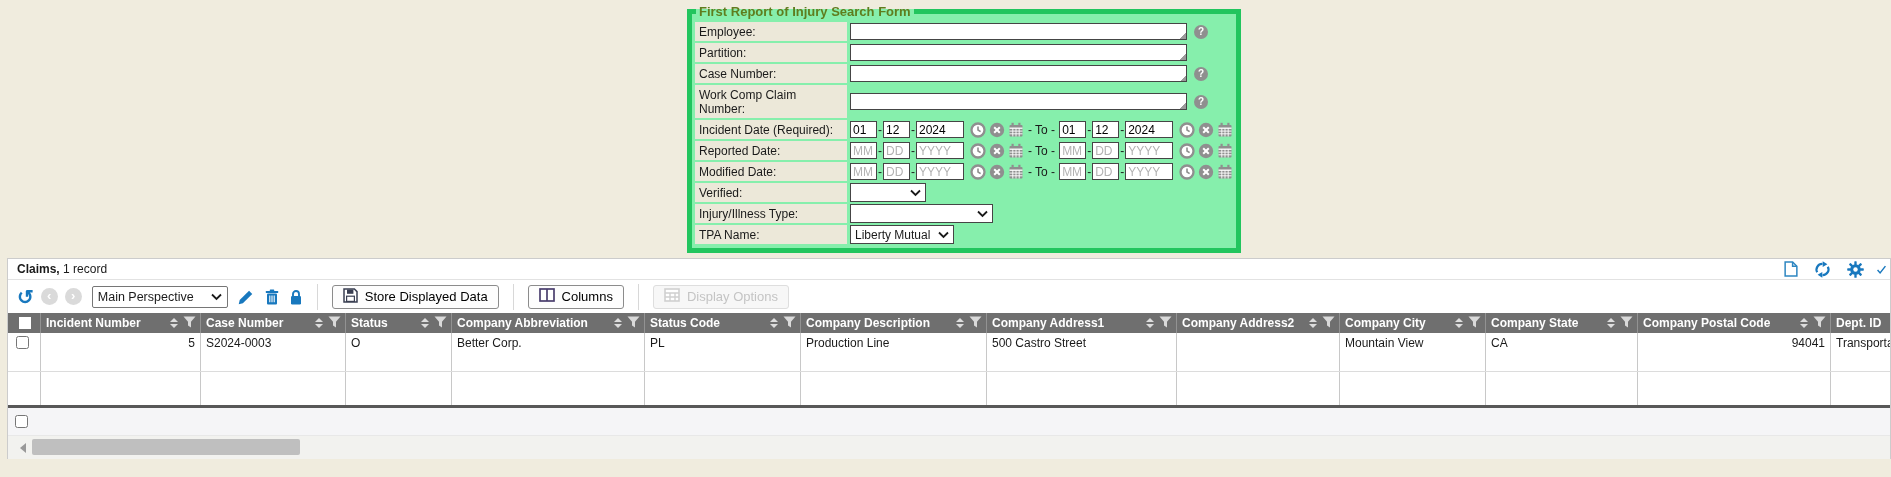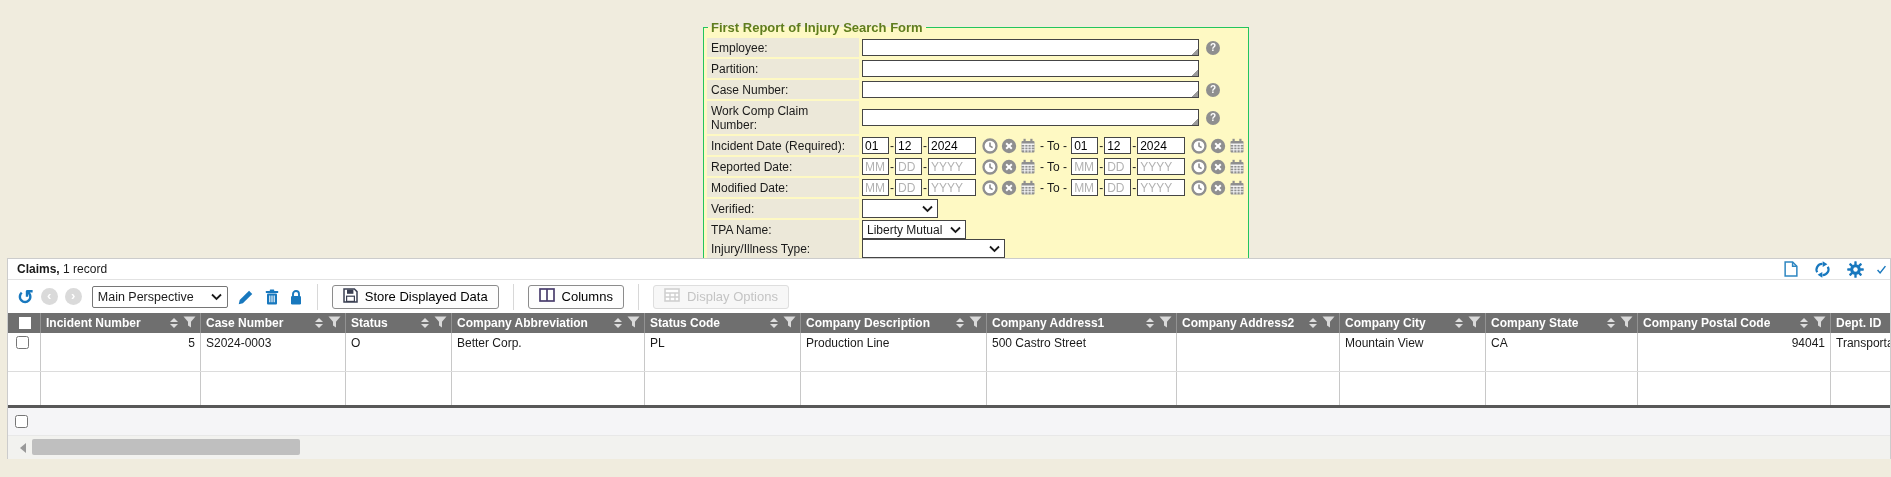--- a/index.html
+++ b/index.html
@@ -1,21 +1,21 @@
 <!DOCTYPE html>
 <html><head>
 <meta charset="utf-8">
 <style>
   *{box-sizing:border-box}
   body{margin:0;width:1891px;height:477px;overflow:hidden;background:#f0ecde;
        font-family:"Liberation Sans",sans-serif;color:#1a1a1a;position:relative}
 
   
   .form-wrap{position:absolute;left:687px;top:4px;width:537px}
-  fieldset{border:1px solid #22c55e;background:#fef9c3;margin:16px;padding:3px 3px 4px}
+  fieldset{border:5px solid #22c55e;background:#86efac;margin:0;padding:3px 3px 4px}
   legend{font-size:13px;font-weight:bold;color:#5f7d1e;padding:0 3px;margin-left:1px}
   .frow{display:flex;margin-bottom:2px}
   .lbl{flex:0 0 152px;background:#ece8d9;font-size:12px;padding:3px 2px 2px 4px}
   .ctl{flex:1;display:flex;align-items:center;padding-left:3px}
   .ti{width:337px;height:17px;border:1px solid #454545;font:12px "Liberation Sans",sans-serif;
       padding:1px 3px;background-color:#fff;background-image:linear-gradient(to top left,#9a9a9a 50%,rgba(0,0,0,0) 50%);
       background-repeat:no-repeat;background-position:right bottom;background-size:6px 6px}
   .q{flex:0 0 14px;width:14px;height:14px;border-radius:50%;background:#8f8f8f;color:#fff;
      font-size:10px;font-weight:bold;line-height:14px;text-align:center;margin-left:7px;cursor:pointer}
   .di{width:27px;height:17px;border:1px solid #454545;font:12px "Liberation Sans",sans-serif;padding:1px 2px}
@@ -303,37 +303,37 @@
       <div class="ctl">
         <div class="sel w76">
           <span></span>
           <span><svg width="11" height="8" viewBox="0 0 11 8">
                 <path d="M1 1.5l4.5 4.5L10 1.5" stroke="#1a1a1a" stroke-width="1.8" fill="none"></path>
               </svg></span>
         </div>
       </div>
     </div>
 
-    <div class="frow" style="margin-bottom:0">
-      <div class="lbl">TPA Name:</div>
-      <div class="ctl">
-        <div class="sel w104">
-          <span>Liberty Mutual</span>
+    <div class="frow">
+      <div class="lbl">Injury/Illness Type:</div>
+      <div class="ctl">
+        <div class="sel w143">
+          <span></span>
           <span><svg width="11" height="8" viewBox="0 0 11 8">
                 <path d="M1 1.5l4.5 4.5L10 1.5" stroke="#1a1a1a" stroke-width="1.8" fill="none"></path>
               </svg></span>
         </div>
       </div>
     </div>
 
-    <div class="frow">
-      <div class="lbl">Injury/Illness Type:</div>
-      <div class="ctl">
-        <div class="sel w143">
-          <span></span>
+    <div class="frow" style="margin-bottom:0">
+      <div class="lbl">TPA Name:</div>
+      <div class="ctl">
+        <div class="sel w104">
+          <span>Liberty Mutual</span>
           <span><svg width="11" height="8" viewBox="0 0 11 8">
                 <path d="M1 1.5l4.5 4.5L10 1.5" stroke="#1a1a1a" stroke-width="1.8" fill="none"></path>
               </svg></span>
         </div>
       </div>
     </div>
   </fieldset>
 
   <div class="btnrow">
     <button class="fbtn">Search</button>

